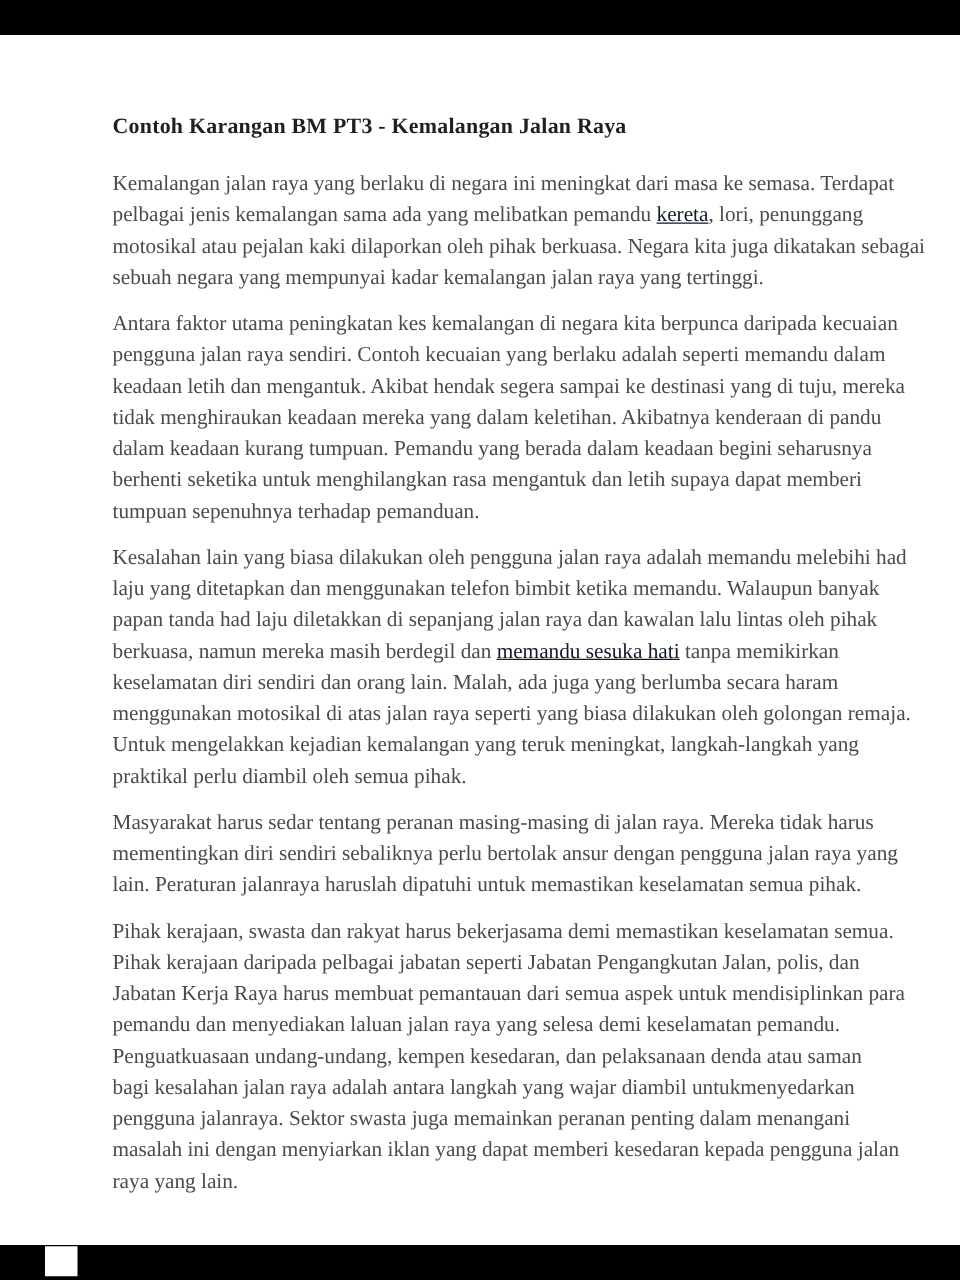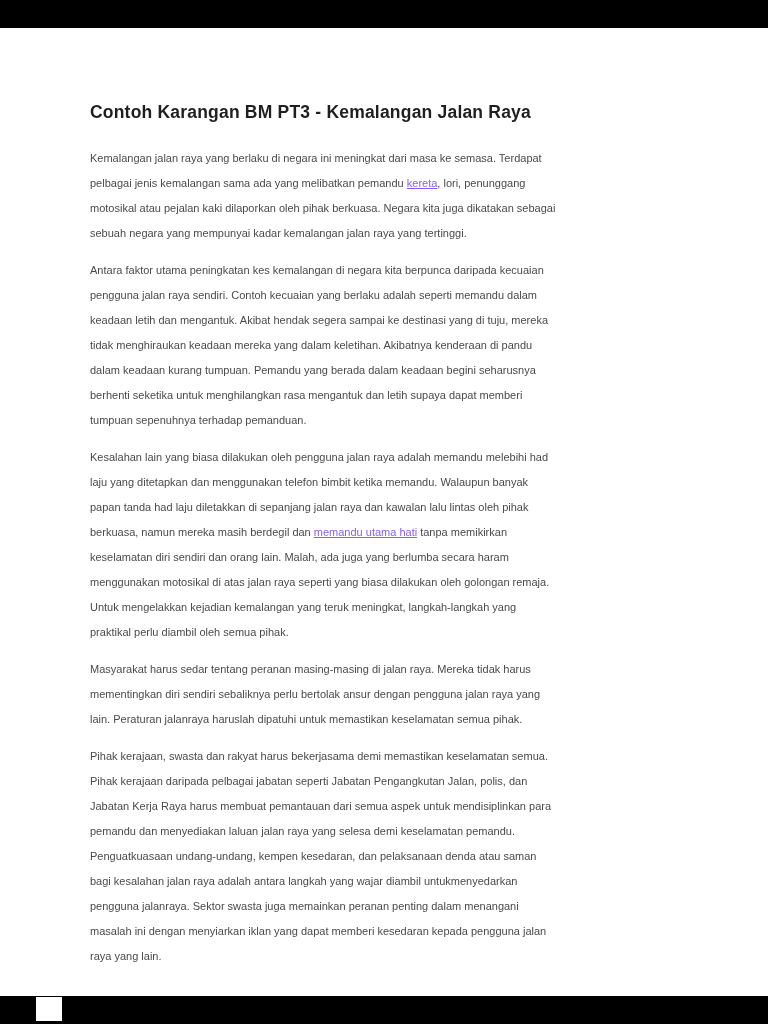--- a/index.html
+++ b/index.html
@@ -26,40 +26,41 @@
     position: absolute;
     left: 36px;
     top: 1px;
     width: 26px;
     height: 24px;
     background: #ffffff;
   }
   .doc {
     position: absolute;
     left: 90px;
-    top: 12px;
+    top: 0;
     width: 660px;
+    font-family: Liberation Serif, serif;
   }
   .doc-title {
     margin: 88px 0 22px 0;
     font-size: 17.5px;
     line-height: 24px;
     font-weight: bold;
     color: #1f1f1f;
     letter-spacing: 0.2px;
   }
   .para {
     margin: 0 0 12px 0;
-    font-size: 11px;
+    font-size: 17px;
     line-height: 25px;
     color: #4a4a4a;
     white-space: pre-line;
   }
   .para a {
-    color: #8b5cf6;
+    color: #0f172a;
     text-decoration: underline;
   }
 </style>
 </head>
 <body>
 
 <div class="letterbox letterbox-top"></div>
 
 <div class="doc">
   <h1 class="doc-title">Contoh Karangan BM PT3 - Kemalangan Jalan Raya</h1>
@@ -71,21 +72,21 @@
       <p class="para"><span>Antara faktor utama peningkatan kes kemalangan di negara kita berpunca daripada kecuaian
 pengguna jalan raya sendiri. Contoh kecuaian yang berlaku adalah seperti memandu dalam
 keadaan letih dan mengantuk. Akibat hendak segera sampai ke destinasi yang di tuju, mereka
 tidak menghiraukan keadaan mereka yang dalam keletihan. Akibatnya kenderaan di pandu
 dalam keadaan kurang tumpuan. Pemandu yang berada dalam keadaan begini seharusnya
 berhenti seketika untuk menghilangkan rasa mengantuk dan letih supaya dapat memberi
 tumpuan sepenuhnya terhadap pemanduan.</span></p>
       <p class="para"><span>Kesalahan lain yang biasa dilakukan oleh pengguna jalan raya adalah memandu melebihi had
 laju yang ditetapkan dan menggunakan telefon bimbit ketika memandu. Walaupun banyak
 papan tanda had laju diletakkan di sepanjang jalan raya dan kawalan lalu lintas oleh pihak
-berkuasa, namun mereka masih berdegil dan </span><a href="#">memandu utama hati</a><span> tanpa memikirkan
+berkuasa, namun mereka masih berdegil dan </span><a href="#">memandu sesuka hati</a><span> tanpa memikirkan
 keselamatan diri sendiri dan orang lain. Malah, ada juga yang berlumba secara haram
 menggunakan motosikal di atas jalan raya seperti yang biasa dilakukan oleh golongan remaja.
 Untuk mengelakkan kejadian kemalangan yang teruk meningkat, langkah-langkah yang
 praktikal perlu diambil oleh semua pihak.</span></p>
       <p class="para"><span>Masyarakat harus sedar tentang peranan masing-masing di jalan raya. Mereka tidak harus
 mementingkan diri sendiri sebaliknya perlu bertolak ansur dengan pengguna jalan raya yang
 lain. Peraturan jalanraya haruslah dipatuhi untuk memastikan keselamatan semua pihak.</span></p>
       <p class="para"><span>Pihak kerajaan, swasta dan rakyat harus bekerjasama demi memastikan keselamatan semua.
 Pihak kerajaan daripada pelbagai jabatan seperti Jabatan Pengangkutan Jalan, polis, dan
 Jabatan Kerja Raya harus membuat pemantauan dari  semua aspek untuk mendisiplinkan para

